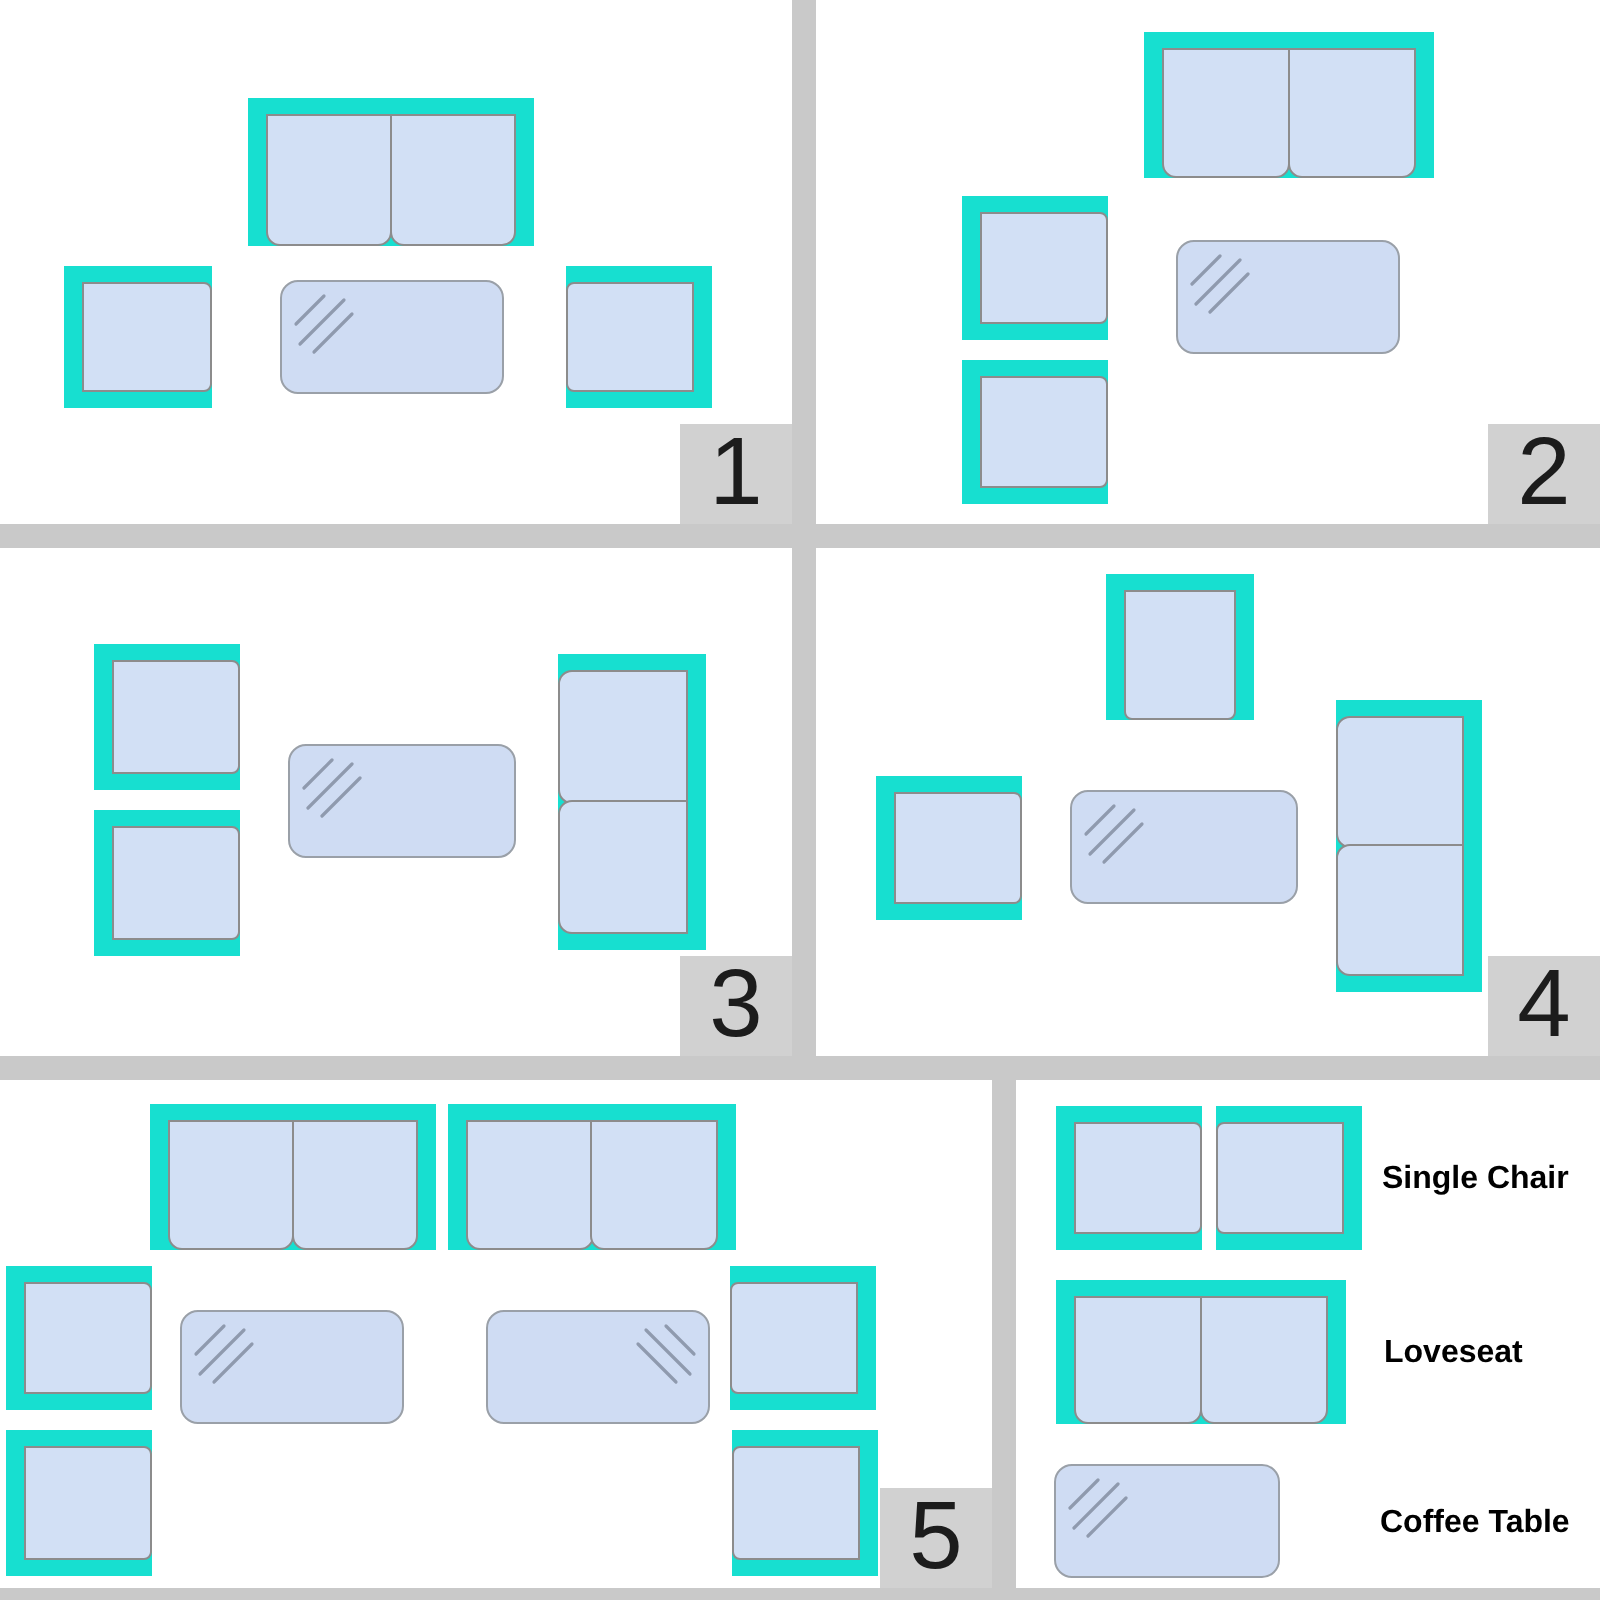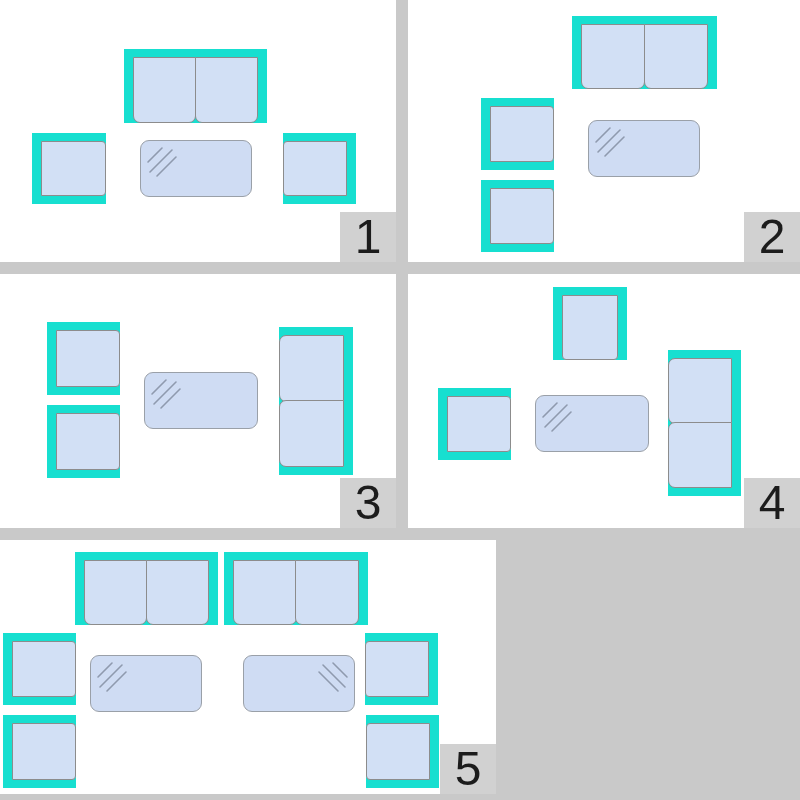--- a/index.html
+++ b/index.html
@@ -163,13 +163,33 @@
       <div class="furn chair" style="left: 365px; top: 93px; width: 73px; height: 72px; background: rgb(23, 223, 208);">
         <div class="seat" style="background: rgb(210, 224, 245); border-color: rgb(140, 140, 140); inset: 8px 9px 8px 0px; border-radius: 4px 0px 0px 4px;"></div>
       </div>
       <div class="furn chair" style="left: 366px; top: 175px; width: 73px; height: 73px; background: rgb(23, 223, 208);">
         <div class="seat" style="background: rgb(210, 224, 245); border-color: rgb(140, 140, 140); inset: 8px 9px 8px 0px; border-radius: 4px 0px 0px 4px;"></div>
       </div>
       <div class="numbox" style="background: rgb(209, 209, 209);">
         <span style="color: rgb(28, 28, 28);">5</span>
       </div>
     </div>
+    <div class="panel" style="left: 508px; top: 540px; width: 292px; height: 254px; background: rgb(255, 255, 255);">
+      <div class="furn chair" style="left: 20px; top: 13px; width: 73px; height: 72px; background: rgb(23, 223, 208);">
+        <div class="seat" style="background: rgb(210, 224, 245); border-color: rgb(140, 140, 140); inset: 8px 0px 8px 9px; border-radius: 0px 4px 4px 0px;"></div>
+      </div>
+      <div class="furn chair" style="left: 100px; top: 13px; width: 73px; height: 72px; background: rgb(23, 223, 208);">
+        <div class="seat" style="background: rgb(210, 224, 245); border-color: rgb(140, 140, 140); inset: 8px 9px 8px 0px; border-radius: 4px 0px 0px 4px;"></div>
+      </div>
+      <div class="legend-label" style="left: 183px; top: 41px;">Single Chair</div>
+      <div class="furn loveseat" style="left: 20px; top: 100px; width: 145px; height: 72px; background: rgb(23, 223, 208);">
+        <div class="seat" style="background: rgb(210, 224, 245); border-color: rgb(140, 140, 140); top: 8px; bottom: 0px; left: 9px; width: 62px; border-radius: 0px 0px 7px 7px;"></div>
+        <div class="seat" style="background: rgb(210, 224, 245); border-color: rgb(140, 140, 140); top: 8px; right: 9px; bottom: 0px; width: 62px; border-radius: 0px 0px 7px 7px;"></div>
+      </div>
+      <div class="legend-label" style="left: 184px; top: 128px;">Loveseat</div>
+      <div class="furn table" style="left: 19px; top: 192px; width: 111px; height: 55px; background: rgb(207, 220, 243); border-color: rgb(154, 160, 168);">
+        <div class="shine tl"><svg width="36" height="36" viewBox="0 0 36 36">
+            <path d="M4 18 L18 4 M6 28 L28 6 M13 32 L32 13" stroke="#8f9aae" stroke-width="1.6" fill="none" stroke-linecap="round"></path>
+          </svg></div>
+      </div>
+      <div class="legend-label" style="left: 182px; top: 213px;">Coffee Table</div>
+    </div>
   </div>
 
 </body></html>

